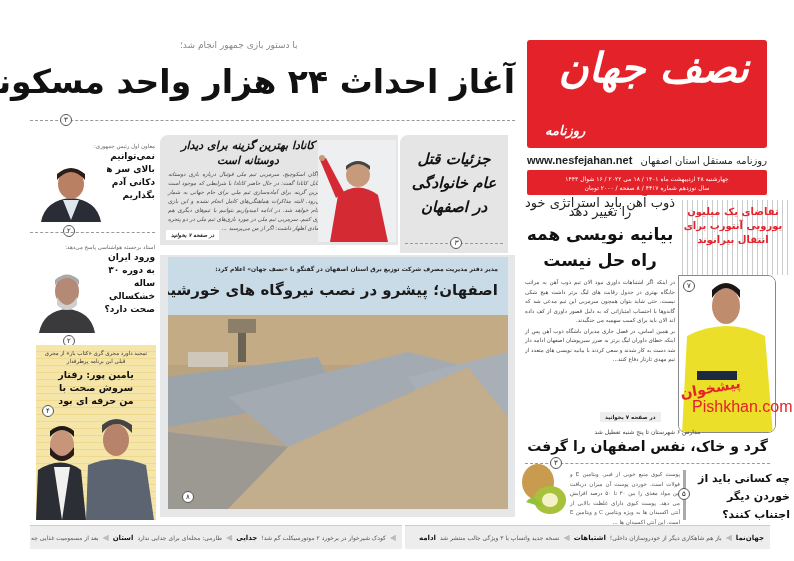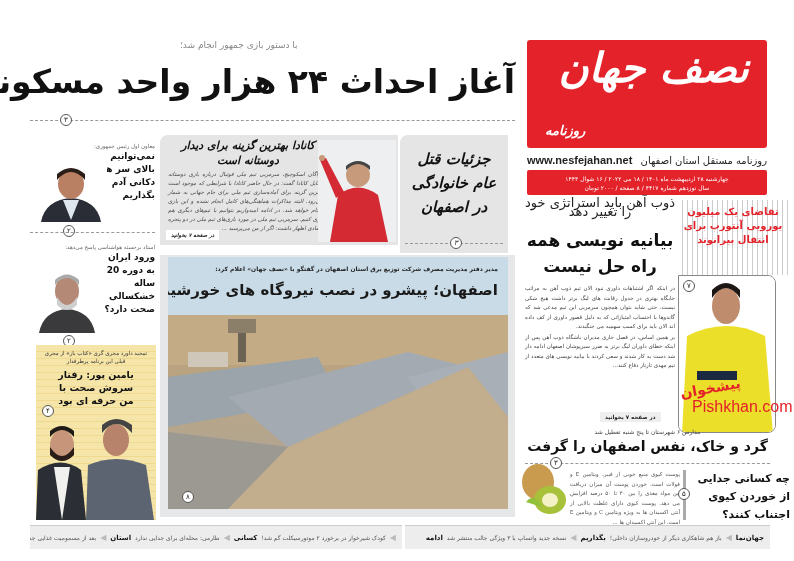--- a/index.html
+++ b/index.html
@@ -44,21 +44,21 @@
 
   
   .solar-box { left: 160px; top: 255px; width: 355px; height: 262px; background: #e6e7e9; }
   .solar-img { position: absolute; left: 8px; top: 2px; width: 340px; height: 252px; overflow: hidden; background: linear-gradient(#bdd3e3 0%, #d9e3ea 20%, #c9b79a 22%, #b9a27e 40%, #b8a688 60%, #a9a39b 100%); }
   .solar-kicker { position: absolute; top: 8px; right: 10px; font-size: 6px; color: #222; font-weight: bold; }
   .solar-title { position: absolute; top: 24px; right: 10px; font-size: 15px; color: #1a1a1a; font-weight: bold; white-space: nowrap; }
 
   
   .zob { left: 525px; top: 198px; width: 150px; height: 225px; }
   .zob .kick { font-size: 13px; text-align: center; line-height: 9px; color: #222; }
-  .zob .t { font-size: 17px; font-weight: bold; text-align: center; line-height: 26px; margin-top: 11px; }
+  .zob .t { font-size: 17px; font-weight: bold; text-align: center; line-height: 26px; margin-top: 5px; }
   .zob .body { font-size: 5.5px; color: #444; line-height: 9.5px; text-align: justify; margin-top: 5px; }
 
   
   .player { left: 678px; top: 200px; width: 115px; height: 240px; }
   .player .t { position: absolute; top: 5px; right: 10px; width: 100px; font-size: 10px; color: #e4222a; font-weight: bold; text-align: center; line-height: 14px; }
   .player-frame { position: absolute; top: 75px; left: 0; width: 98px; height: 158px; border: 1px solid #888; border-radius: 0 8px 8px 8px; overflow: hidden; background: #fff; }
 
   
   .dust { left: 525px; top: 428px; width: 245px; }
   .dust .kick { font-size: 6px; text-align: center; color: #444; }
@@ -131,21 +131,21 @@
       <ellipse cx="36" cy="24" rx="13" ry="15" fill="#b98063"></ellipse>
       <path d="M22 20 Q36 4 50 20 L50 14 Q36 2 22 14 Z" fill="#2b1d18"></path>
     </svg>
   </div>
 </div>
 <div class="abs pgnum" style="left:63px;top:225px;">۲</div>
 <div class="abs dash" style="left:30px;top:232px;width:125px;"></div>
 
 <div class="abs left-item" style="top:243px;height:90px;">
   <div class="small-kick" style="text-align:right;">استاد برجسته هواشناسی پاسخ می‌دهد:</div>
-  <div class="left-title" style="width:58px;">ورود ایران به دوره 20 ساله خشکسالی صحت دارد؟</div>
+  <div class="left-title" style="width:58px;">ورود ایران به دوره ۳۰ ساله خشکسالی صحت دارد؟</div>
   <div class="portrait" style="left:5px;top:22px;width:64px;height:68px;">
     <svg width="64" height="68" viewBox="0 0 64 68">
       <rect width="64" height="68" fill="#fff"></rect>
       <path d="M4 68 Q8 46 32 44 Q56 46 60 68 Z" fill="#3a3a3c"></path>
       <ellipse cx="32" cy="26" rx="12" ry="15" fill="#b48a76"></ellipse>
       <path d="M22 32 Q32 48 42 32 L42 40 Q32 50 22 40 Z" fill="#cfcfcf"></path>
       <path d="M20 20 Q32 6 44 20 L44 15 Q32 4 20 15 Z" fill="#aaa"></path>
     </svg>
   </div>
 </div>
@@ -225,33 +225,33 @@
   <svg width="50" height="55" viewBox="0 0 50 55">
     <ellipse cx="18" cy="20" rx="16" ry="18" fill="#c89b4f"></ellipse>
     <ellipse cx="30" cy="38" rx="16" ry="14" fill="#a7c13a"></ellipse>
     <ellipse cx="30" cy="38" rx="8" ry="7" fill="#f4f1c7"></ellipse>
     <path d="M6 40 Q14 30 22 45 Z" fill="#8fc13a"></path>
   </svg>
 </div>
 <div class="abs kiwi-body">پوست کیوی منبع خوبی از فیبر، ویتامین E و فولات است. خوردن پوست آن میزان دریافت این مواد مغذی را بین ۳۰ تا ۵۰ درصد افزایش می دهد. پوست کیوی دارای غلظت بالایی از آنتی اکسیدان ها به ویژه ویتامین C و ویتامین E است. این آنتی اکسیدان ها ...</div>
 <div class="abs" style="left:683px;top:470px;width:3px;height:50px;background:#aaa;"></div>
 <div class="abs pgnum" style="left:678px;top:488px;">۵</div>
-<div class="abs kiwi-q">چه کسانی جدایی از خوردن کیوی اجتناب کنند؟</div>
+<div class="abs kiwi-q">چه کسانی باید از خوردن دیگر اجتناب کنند؟</div>
 
 <div class="abs ticker" style="left:405px;width:365px;">
   <span class="sec">جهان‌نما</span>
   <span class="tri">◀</span>
   <span>باز هم شاهکاری دیگر از خودروسازان داخلی!</span>
-  <span class="sec">بگذاریم</span>
+  <span class="sec">اشتباهات</span>
   <span class="tri">◀</span>
   <span>نسخه جدید واتساپ با ۳ ویژگی جالب منتشر شد</span>
   <span class="sec">ادامه</span>
 </div>
 <div class="abs ticker" style="left:30px;width:372px;">
   <span class="tri">◀</span>
   <span>کودک شیرخوار در برخورد ۲ موتورسیکلت گم شد!</span>
-  <span class="sec">کسانی</span>
+  <span class="sec">جدایی</span>
   <span class="tri">◀</span>
   <span>طارمی: محله‌ای برای جدایی ندارد</span>
   <span class="sec">استان</span>
   <span class="tri">◀</span>
   <span>بعد از مسمومیت غذایی چه بخوریم؟</span>
 </div>
 
 </body></html>

